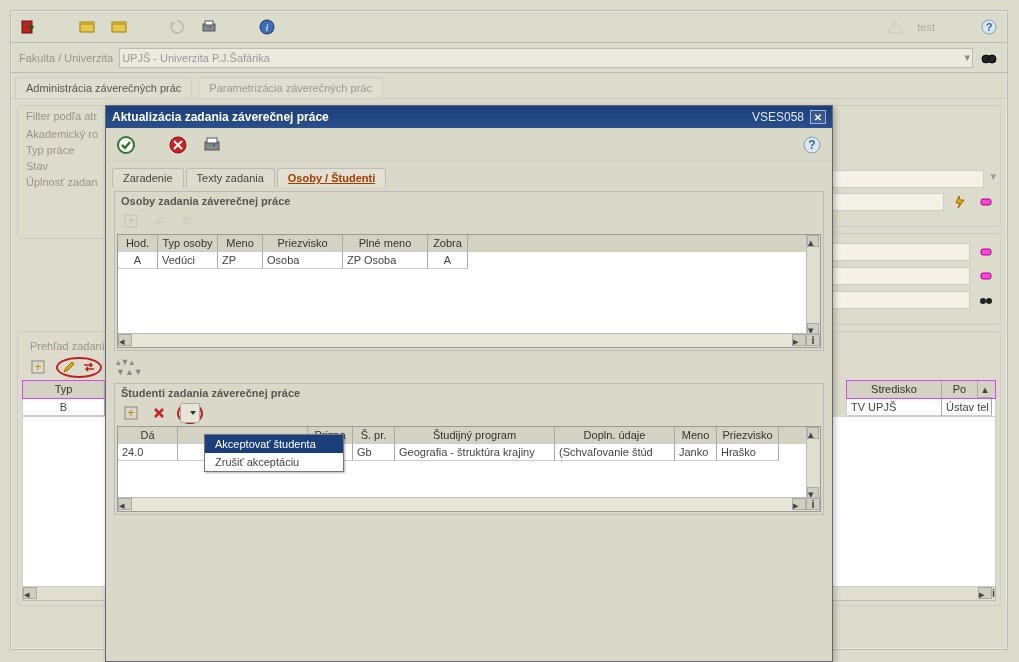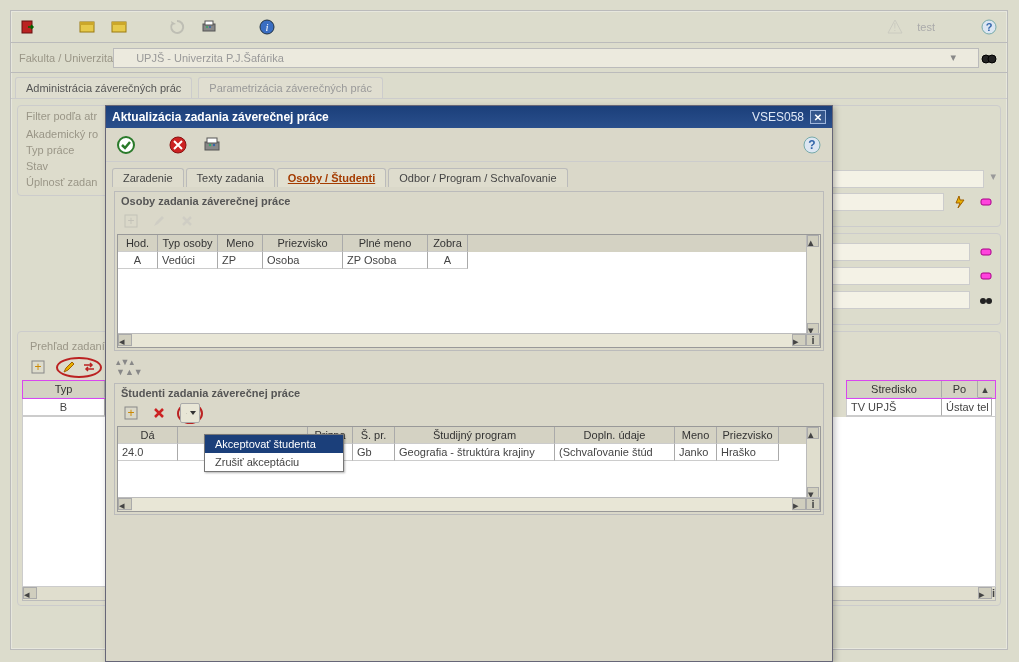--- a/index.html
+++ b/index.html
@@ -33,30 +33,30 @@
   .tbicon {
     width: 20px; height: 20px;
     display: flex; align-items: center; justify-content: center;
     cursor: pointer;
   }
   .spacer { flex: 1; }
   .disabled-icon { opacity: 0.35; cursor: default; }
   .uni-row {
     height: 30px;
     padding: 4px 8px;
-    display: flex; align-items: center; 
+    display: flex; align-items: center; gap: 6px;
     border-bottom: 1px solid #bbb;
   }
   .uni-label { color:#9a9687; font-size:11px; width:auto; }
   .uni-input {
     flex: 1;
     height: 20px;
     border: 1px solid #bbb;
     background: #eceade;
-    padding: 2px 22px;
+    padding: 2px 2px;
     color: #999;
     display: flex;
     align-items: center;
   }
   .tab-strip {
     display: flex;
     gap: 6px;
     padding: 4px 4px 0 4px;
     border-bottom: 1px solid #ccc;
   }
@@ -329,21 +329,21 @@
 
   <div class="tab-strip">
     <div class="tab active">Administrácia záverečných prác</div>
     <div class="tab">Parametrizácia záverečných prác</div>
   </div>
 
   <div class="content-area">
 
     <div style="display:flex; gap:6px">
       <div style="flex:0 0 100px;">
-        <div class="panel" style="height:91px">
+        <div class="panel" style="height:134px">
           <div class="panel-title">Filter podľa atr</div>
           <div class="inner-row">
               <span class="inner-label">Akademický ro</span>
             </div>
           <div class="inner-row">
               <span class="inner-label">Typ práce</span>
             </div>
           <div class="inner-row">
               <span class="inner-label">Stav</span>
             </div>
@@ -493,21 +493,20 @@
           <circle cx="9" cy="9" r="8" fill="#dce6f2" stroke="#7aa"></circle>
           <text x="9" y="13" text-anchor="middle" fill="#36a" font-size="12" font-weight="bold">?</text>
         </svg>
     </span>
   </div>
 
   <div class="dlg-tabs">
     <div class="dlg-tab">Zaradenie</div>
     <div class="dlg-tab">Texty zadania</div>
     <div class="dlg-tab active">Osoby / Študenti</div>
-    <div class="dlg-tab">Odbor / Program / Schvaľovanie</div>
   </div>
 
   <div class="section">
     <div class="section-title">Osoby zadania záverečnej práce</div>
     <div class="section-toolbar">
       <span class="tbicon disabled-icon">
           <svg width="14" height="14">
             <rect x="1" y="1" width="12" height="12" fill="none" stroke="#999"></rect>
             <text x="7" y="11" text-anchor="middle" font-size="12" fill="#999">+</text>
           </svg>

